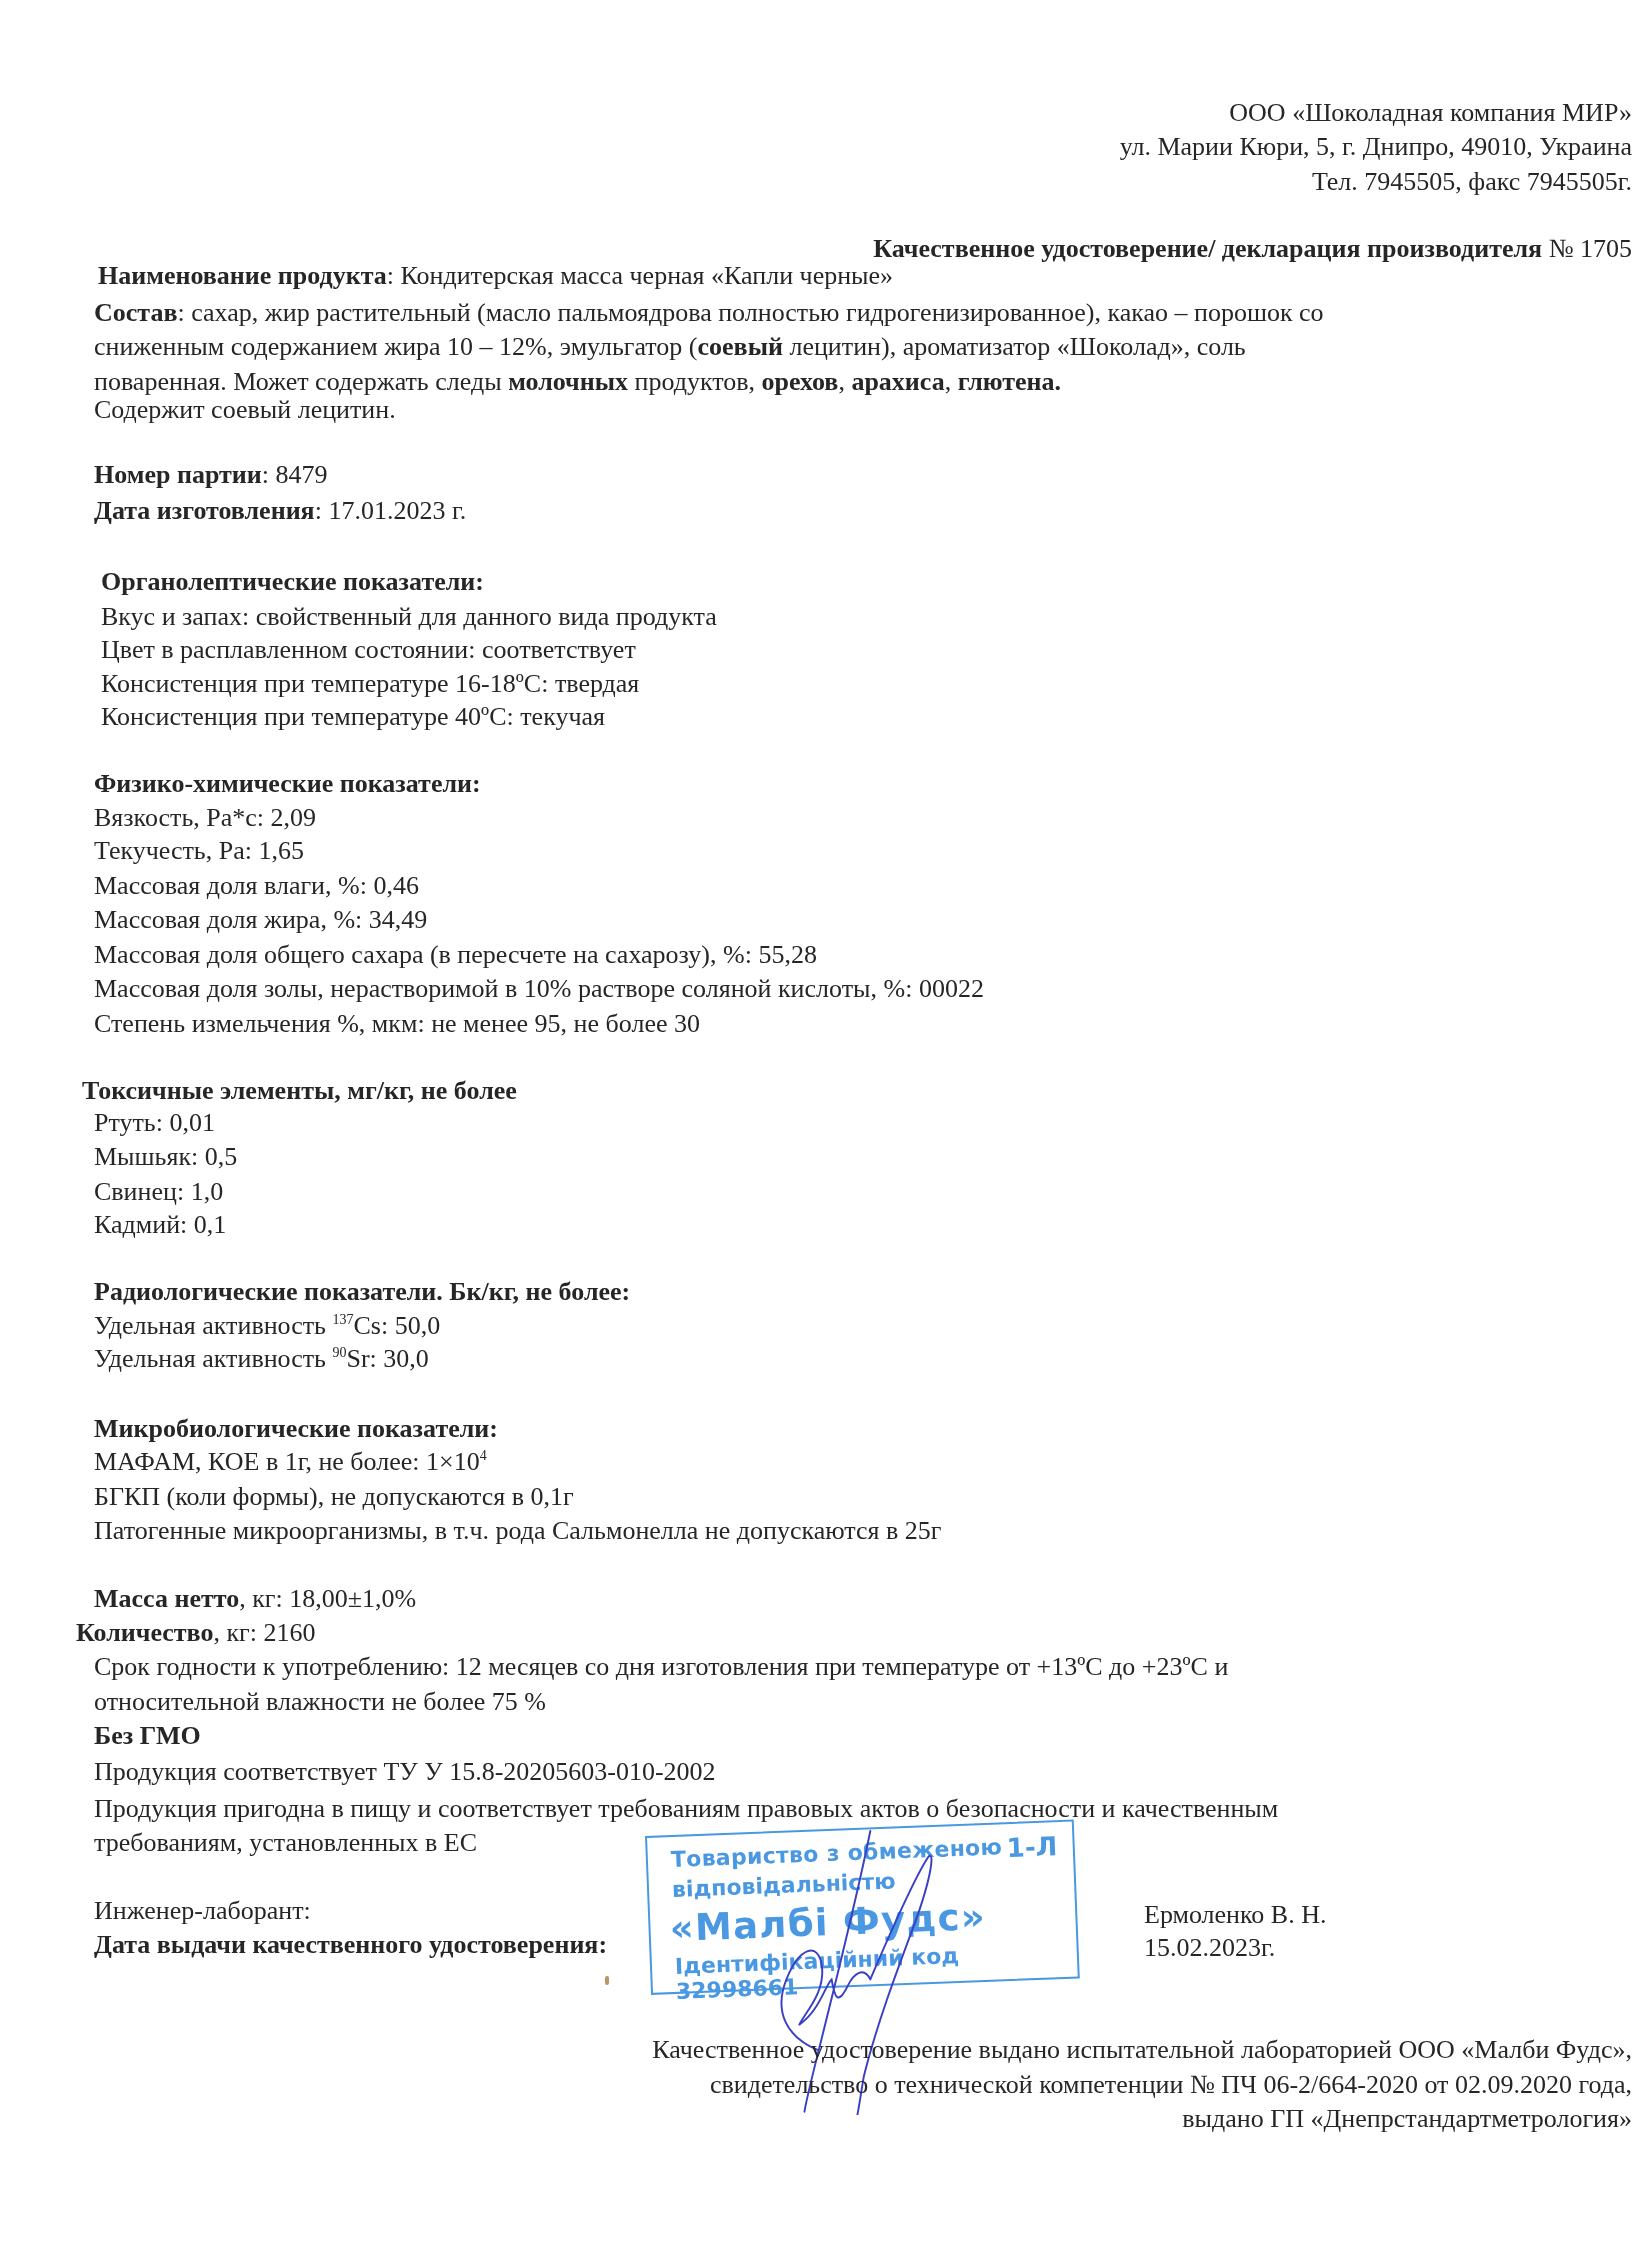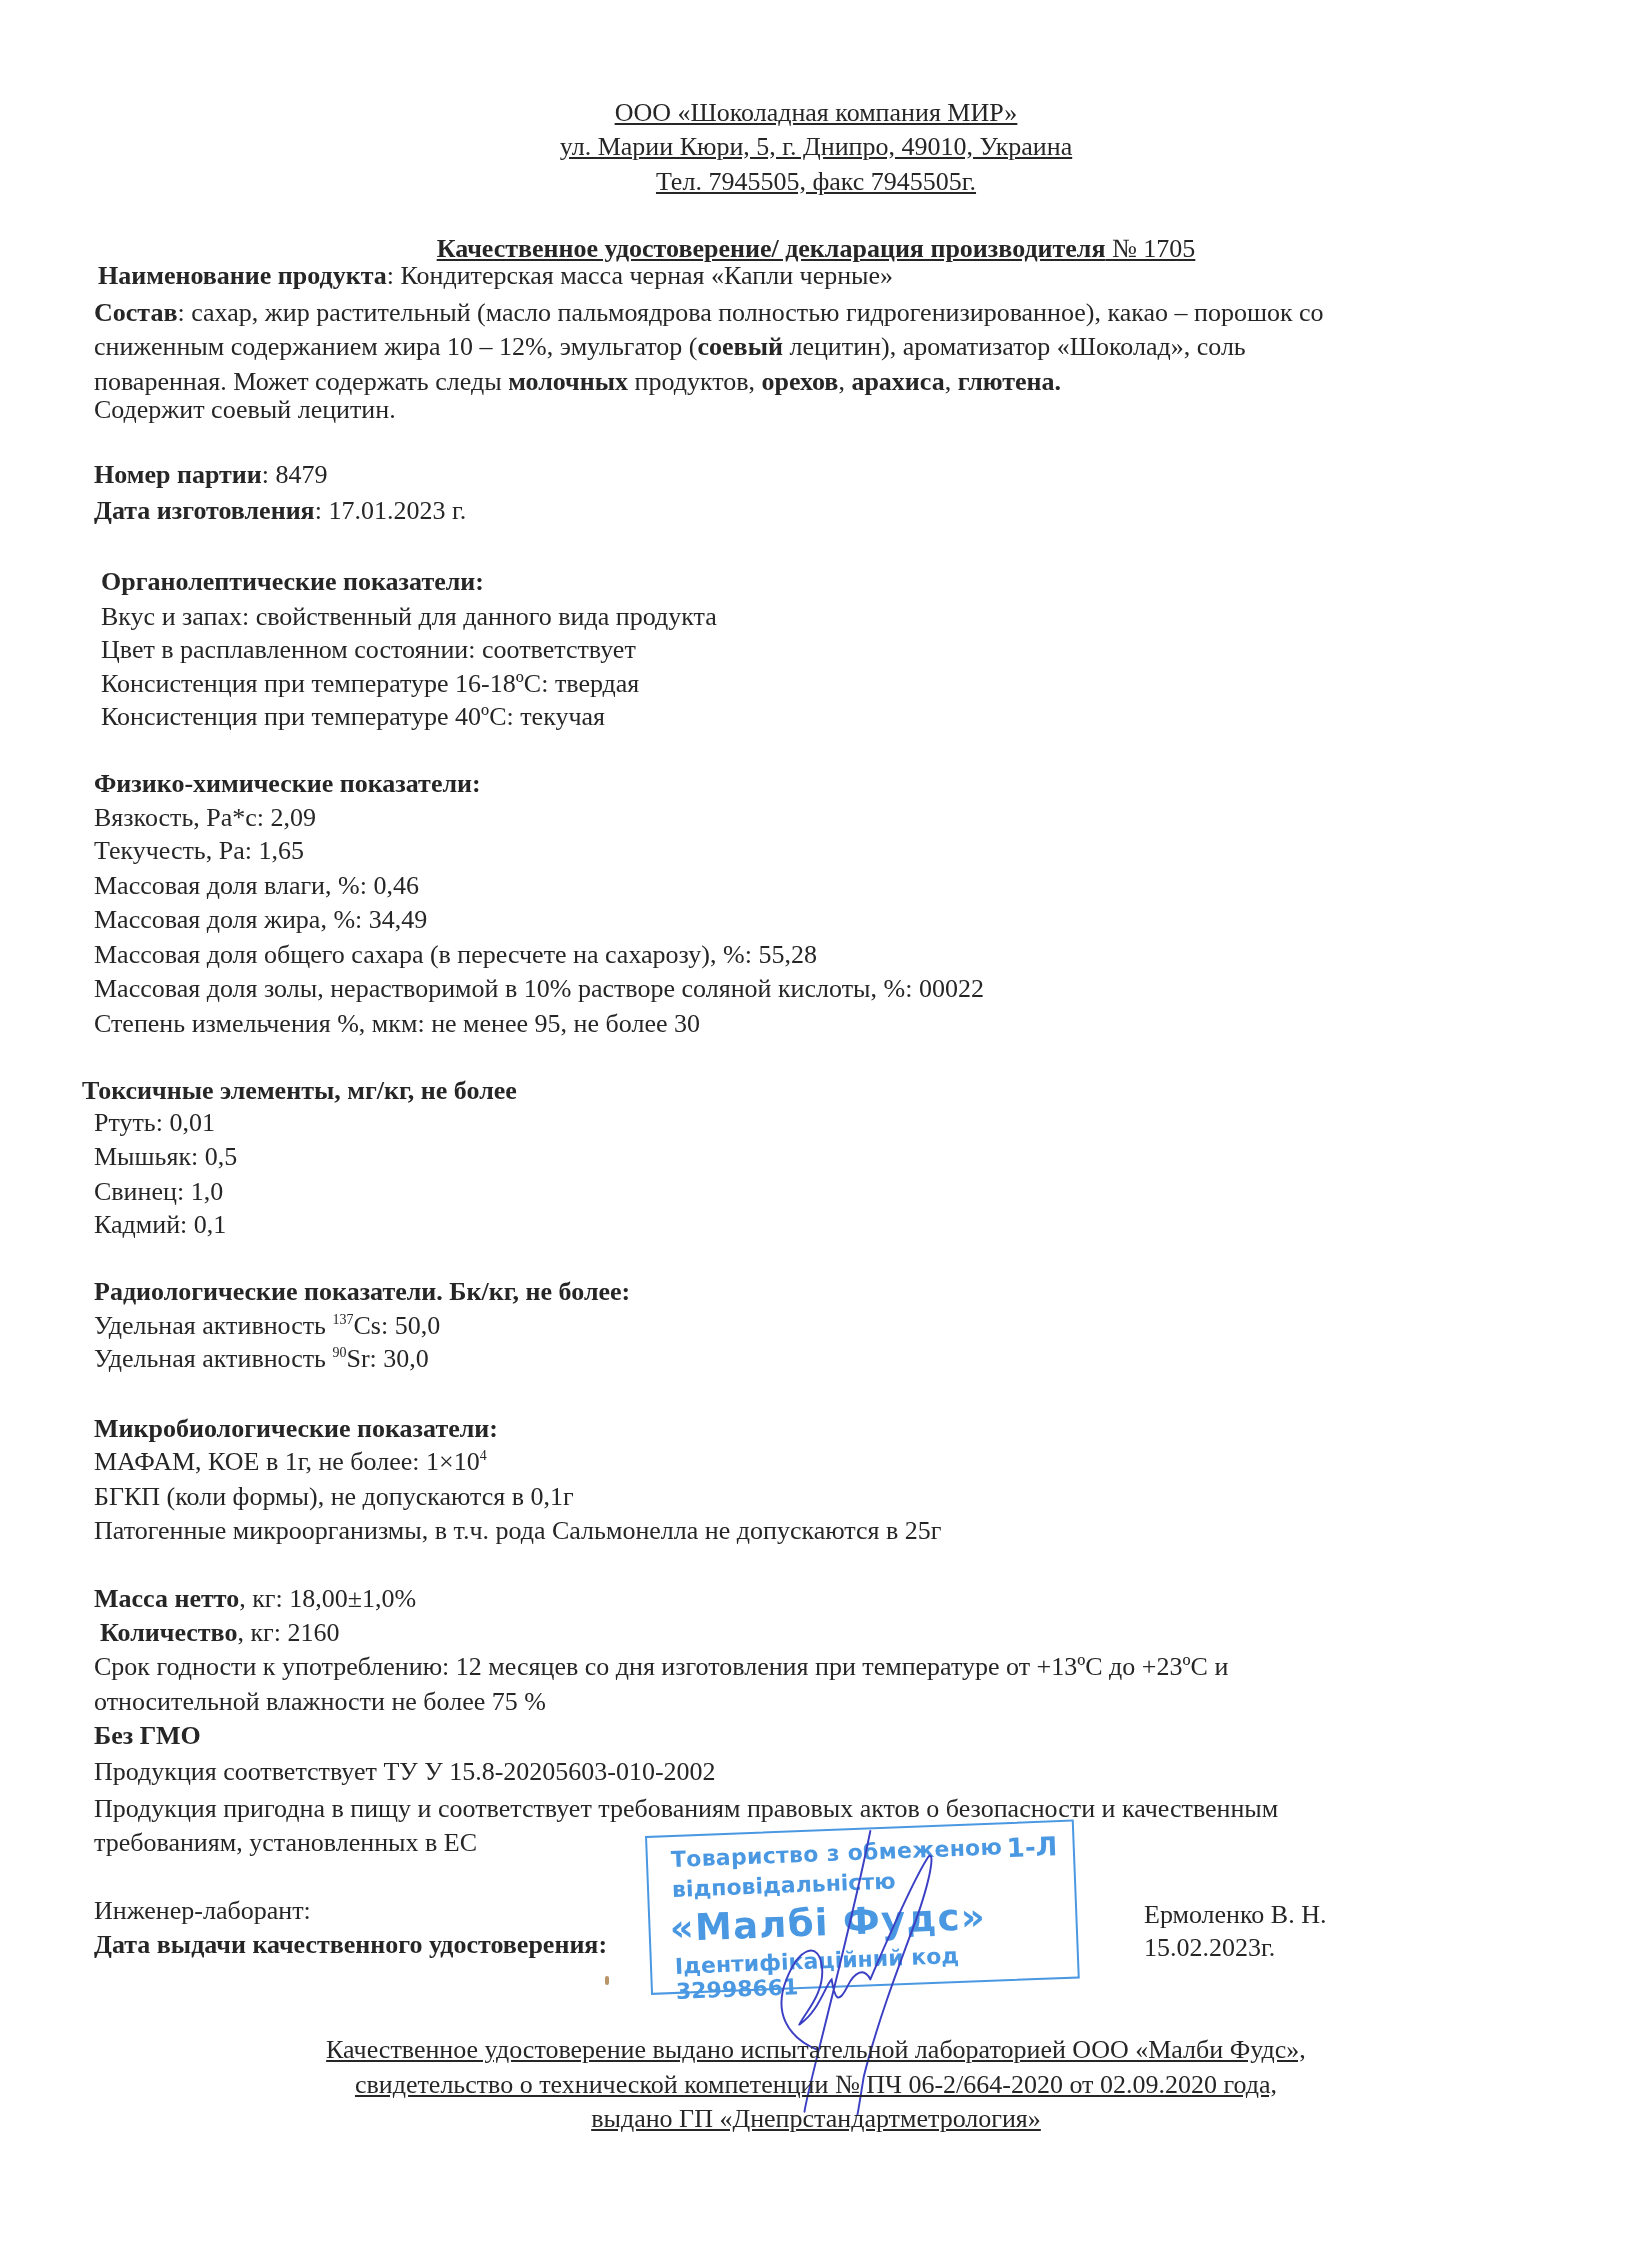--- a/index.html
+++ b/index.html
@@ -1,19 +1,19 @@
 <!DOCTYPE html>
 <html style="font-size:10.3px"><head>
 <meta charset="utf-8">
 <style>
   html, body { margin: 0; padding: 0; background: #ffffff; }
   body { width: 1644px; height: 2261px; position: relative; overflow: hidden;
          font-family: "Liberation Serif", "DejaVu Serif", serif; color: #262626; }
   .ln { position: absolute; white-space: nowrap; font-size: 26px; line-height: 31px; }
-  .c { left: 0; width: 1632px; text-align: center; text-decoration: underline; }
+  .c { left: 0; width: 1632px; text-align: right; }
   .b { font-weight: bold; }
   sup { font-size: 14px; line-height: 0; vertical-align: 10.3px; }
   .stamp { position: absolute; left: 645px; top: 1836px; width: 425px; height: 155px;
            border: 2.6px solid #5aa5e6; transform: rotate(-2.2deg); transform-origin: left top;
            color: #4a98e2; font-family: "DejaVu Sans", "Liberation Sans", sans-serif; font-weight: bold; }
   .stamp .s1 { position: absolute; left: 23px; top: 10.3px; font-size: 22px; letter-spacing: 0.3px; }
   .stamp .s2 { position: absolute; left: 23px; top: 40px; font-size: 22px; }
   .stamp .s3 { position: absolute; left: 19.3px; top: 70px; font-size: 37px; letter-spacing: 1.3px; }
   .stamp .s4 { position: absolute; left: 23px; top: 117px; font-size: 22px; }
   .stamp .s5 { position: absolute; right: 15.5px; top: 9px; font-size: 26px; }
@@ -65,21 +65,21 @@
 <div class="ln b" style="left:94px; top:1276px"><span>Радиологические показатели. Бк/кг, не более</span>:</div>
 <div class="ln" style="left:94px; top:1310px"><span>Удельная активность</span> <sup>137</sup><span>Cs</span>: <span>50,0</span></div>
 <div class="ln" style="left:94px; top:1343px"><span>Удельная активность</span> <sup>90</sup><span>Sr</span>: <span>30,0</span></div>
 
 <div class="ln b" style="left:94px; top:1413px"><span>Микробиологические показатели</span>:</div>
 <div class="ln" style="left:94px; top:1446px"><span>МАФАМ, КОЕ в 1г, не более</span>: <span>1×10</span><sup>4</sup></div>
 <div class="ln" style="left:94px; top:1481px">БГКП (коли формы), не допускаются в 0,1г</div>
 <div class="ln" style="left:94px; top:1515px">Патогенные микроорганизмы, в т.ч. рода Сальмонелла не допускаются в 25г</div>
 
 <div class="ln" style="left:94px; top:1583px"><span class="b">Масса нетто</span><span>, кг: 18,00±1,0%</span></div>
-<div class="ln" style="left:100px; top:1617px"><span class="b">Количество</span><span>, кг: 2160</span></div>
+<div class="ln" style="left:76px; top:1617px"><span class="b">Количество</span><span>, кг: 2160</span></div>
 <div class="ln" style="left:94px; top:1651px">Срок годности к употреблению: 12 месяцев со дня изготовления при температуре от +13ºС до +23ºС и</div>
 <div class="ln" style="left:94px; top:1686px">относительной влажности не более 75 %</div>
 <div class="ln b" style="left:94px; top:1720px">Без ГМО</div>
 <div class="ln" style="left:94px; top:1756px">Продукция соответствует ТУ У 15.8-20205603-010-2002</div>
 <div class="ln" style="left:94px; top:1793px">Продукция пригодна в пищу и соответствует требованиям правовых актов о безопасности и качественным</div>
 <div class="ln" style="left:94px; top:1827px">требованиям, установленных в ЕС</div>
 
 <div class="ln" style="left:94px; top:1895px">Инженер-лаборант:</div>
 <div class="ln b" style="left:94px; top:1929px">Дата выдачи качественного удостоверения:</div>
 <div class="ln" style="left:1144px; top:1899px">Ермоленко В. Н.</div>

